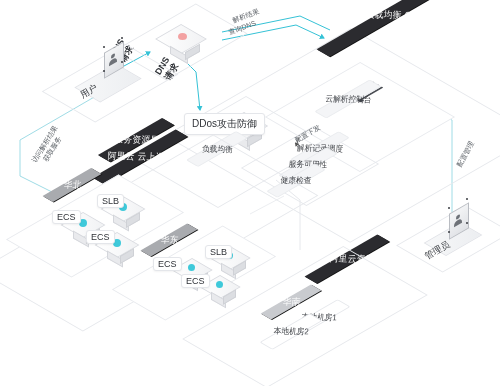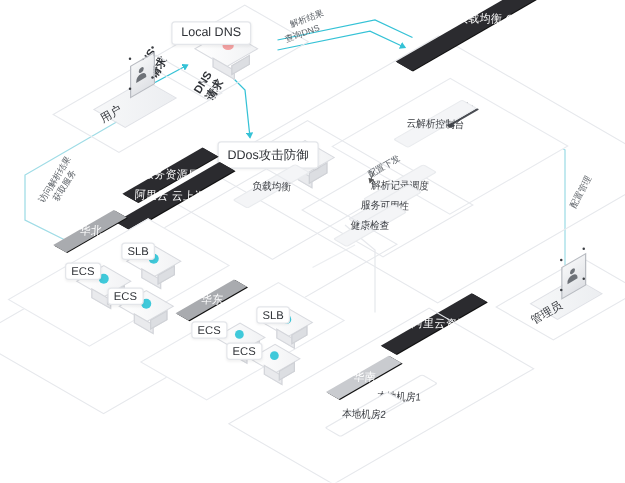--- a/index.html
+++ b/index.html
@@ -176,23 +176,20 @@
     <span>云解析控制台</span>
   </div>
 
   <div class="plate ghost" style="left:134px;top:12px;width:94px;height:60px;"></div>
   <div class="box3d" style="left:166px;top:24px;">
     <div class="top" style="width:28px;height:28px;"></div>
     <div class="front" style="left:4px;top:27px;width:16px;height:6px;transform:skewY(30deg);"></div>
     <div class="side" style="left:19px;top:24px;width:13px;height:6px;transform:skewY(-30deg);"></div>
   </div>
   <div class="cyanico" style="left:178px;top:33px;width:9px;height:7px;background:#f3a2a2;border-radius:50%;"></div>
-  <div class="tagbox" style="left:137px;top:17px;">
-    <span>Local DNS</span>
-  </div>
 
   <div class="cap dns" style="left:113px;top:40px;transform:rotate(-58deg);">
     <div>DNS</div>
     <div>请求</div>
   </div>
   <div class="cap dns" style="left:158px;top:58px;transform:rotate(-58deg);">
     <div>DNS</div>
     <div>请求</div>
   </div>
 
@@ -221,21 +218,21 @@
   </div>
 
   <div class="plate ghost" style="left:168px;top:104px;width:128px;height:96px;"></div>
 
   <div class="box3d" style="left:230px;top:112px;">
     <div class="top" style="width:26px;height:26px;"></div>
     <div class="front" style="left:3px;top:25px;width:15px;height:7px;transform:skewY(30deg);"></div>
     <div class="side" style="left:17px;top:22px;width:13px;height:7px;transform:skewY(-30deg);"></div>
   </div>
   <div class="cyanico" style="left:241px;top:120px;width:8px;height:8px;background:#9fe0e6;"></div>
-  <div class="tagbox" style="left:174px;top:113px;">
+  <div class="tagbox" style="left:184px;top:113px;">
     <span>DDos攻击防御</span>
   </div>
 
   <div class="chip plainlabel" style="left:188px;top:142px;width:56px;height:12px;">
     <span>负载均衡</span>
   </div>
 
   <div class="plate ghost" style="left:268px;top:128px;width:84px;height:76px;"></div>
   <div class="chip plainlabel" style="left:292px;top:142px;width:54px;height:11px;">
     <span>解析记录调度</span>

